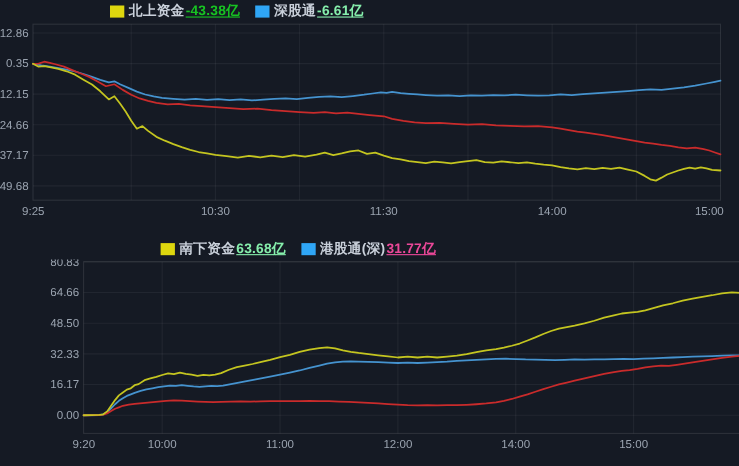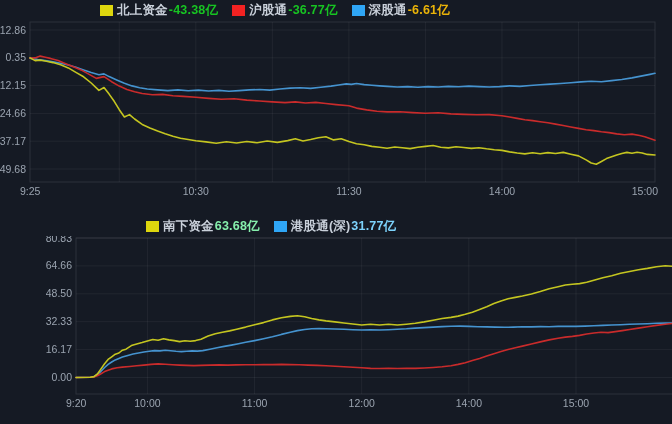--- a/index.html
+++ b/index.html
@@ -10,46 +10,41 @@
   }
   .chart-block{position:relative;width:672px;}
   .legend{
     height:20px;display:flex;align-items:center;gap:14px;
     padding-left:100px;box-sizing:border-box;
     font-size:12.5px;font-weight:bold;letter-spacing:0.2px;
   }
   .legend-item{display:flex;align-items:center;cursor:default;}
   .swatch{display:inline-block;width:13px;height:11px;margin-right:4px;}
   .lname{color:#c9d0da;}
-  .lval{margin-left:1px;}
+  .lval{margin-left:1px;text-decoration:underline;}
   svg{display:block;}
   text{font-family:"Liberation Sans","DejaVu Sans",sans-serif;}
   .tick-label{fill:#9ba4b0;font-size:10.5px;}
 </style>
 </head>
 <body>
 
 <div class="panel">
 
   <div class="chart-block">
     <div class="legend" id="legend-0">
         <span class="legend-item">
           <span class="swatch" style="background: rgb(221, 214, 14);"></span>
           <span class="lname">北上资金</span>
           <span class="lval" style="color: rgb(23, 195, 34);">-43.38亿</span>
         </span>
         <span class="legend-item">
-          <span class="swatch" style="background: rgb(242, 34, 34);"></span>
-          <span class="lname">沪股通</span>
-          <span class="lval" style="color: rgb(23, 195, 34);">-36.77亿</span>
-        </span>
-        <span class="legend-item">
           <span class="swatch" style="background: rgb(47, 166, 246);"></span>
           <span class="lname">深股通</span>
-          <span class="lval" style="color: #eab308;">-6.61亿</span>
+          <span class="lval" style="color: #86efac;">-6.61亿</span>
         </span>
       </div>
     <svg id="svg-0" width="672" height="188">
         <rect x="30" y="2" width="625" height="160" fill="none" stroke="rgba(255,255,255,0.10)" stroke-width="1"></rect>
         <line x1="30" y1="10" x2="655" y2="10" stroke="rgba(255,255,255,0.055)" stroke-width="1"></line>
         <text x="26" y="13.5" text-anchor="end" class="tick-label">12.86</text>
         <line x1="30" y1="37.8" x2="655" y2="37.8" stroke="rgba(255,255,255,0.055)" stroke-width="1"></line>
         <text x="26" y="41.3" text-anchor="end" class="tick-label">0.35</text>
         <line x1="30" y1="65.6" x2="655" y2="65.6" stroke="rgba(255,255,255,0.055)" stroke-width="1"></line>
         <text x="26" y="69.1" text-anchor="end" class="tick-label">-12.15</text>
@@ -80,21 +75,21 @@
   <div class="chart-block" style="margin-top:8px;padding-left:46px;">
     <div class="legend" id="legend-1">
         <span class="legend-item">
           <span class="swatch" style="background: rgb(221, 214, 14);"></span>
           <span class="lname">南下资金</span>
           <span class="lval" style="color: #86efac;">63.68亿</span>
         </span>
         <span class="legend-item">
           <span class="swatch" style="background: rgb(47, 166, 246);"></span>
           <span class="lname">港股通(深)</span>
-          <span class="lval" style="color: #7dd3fc;">31.77亿</span>
+          <span class="lval" style="color: #ec4899;">31.77亿</span>
         </span>
       </div>
     <svg id="svg-1" width="672" height="188">
         <rect x="30" y="2" width="625" height="156" fill="none" stroke="rgba(255,255,255,0.10)" stroke-width="1"></rect>
         <line x1="30" y1="2" x2="655" y2="2" stroke="rgba(255,255,255,0.055)" stroke-width="1"></line>
         <text x="26" y="5.5" text-anchor="end" class="tick-label">80.83</text>
         <line x1="30" y1="29.9" x2="655" y2="29.9" stroke="rgba(255,255,255,0.055)" stroke-width="1"></line>
         <text x="26" y="33.4" text-anchor="end" class="tick-label">64.66</text>
         <line x1="30" y1="57.8" x2="655" y2="57.8" stroke="rgba(255,255,255,0.055)" stroke-width="1"></line>
         <text x="26" y="61.3" text-anchor="end" class="tick-label">48.50</text>

